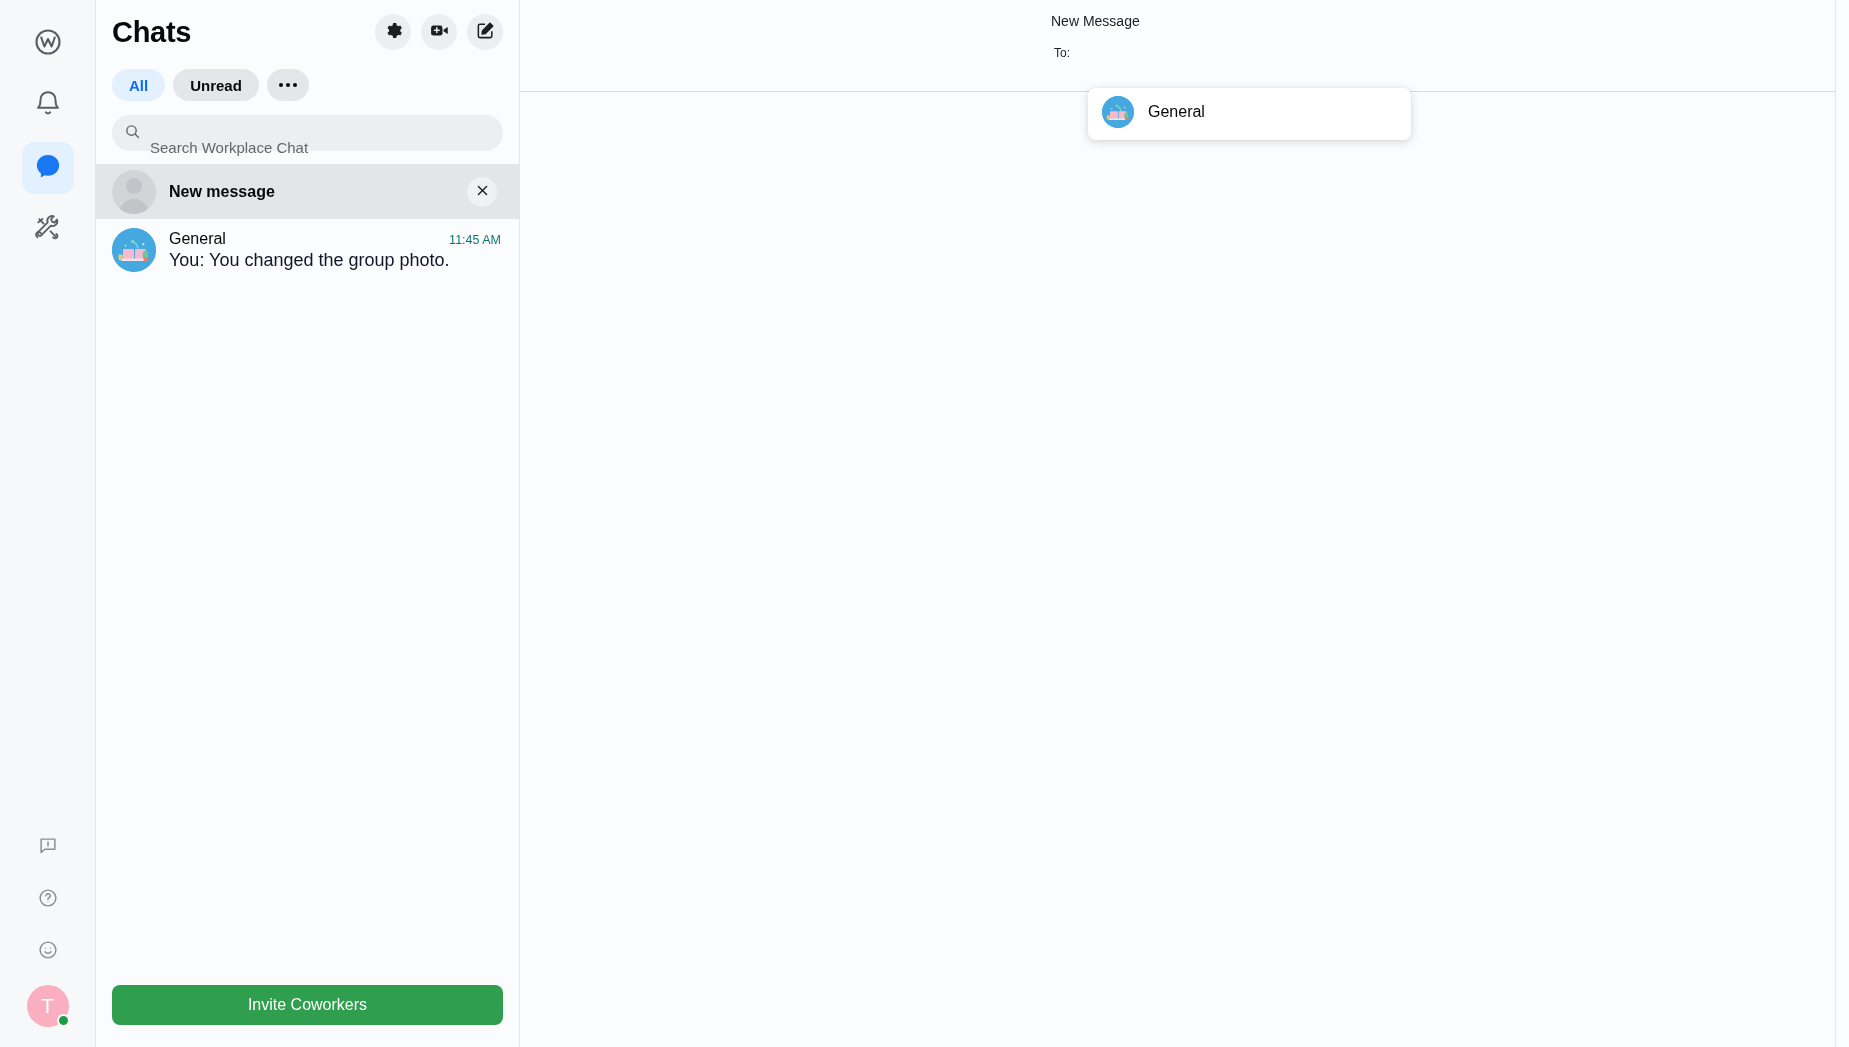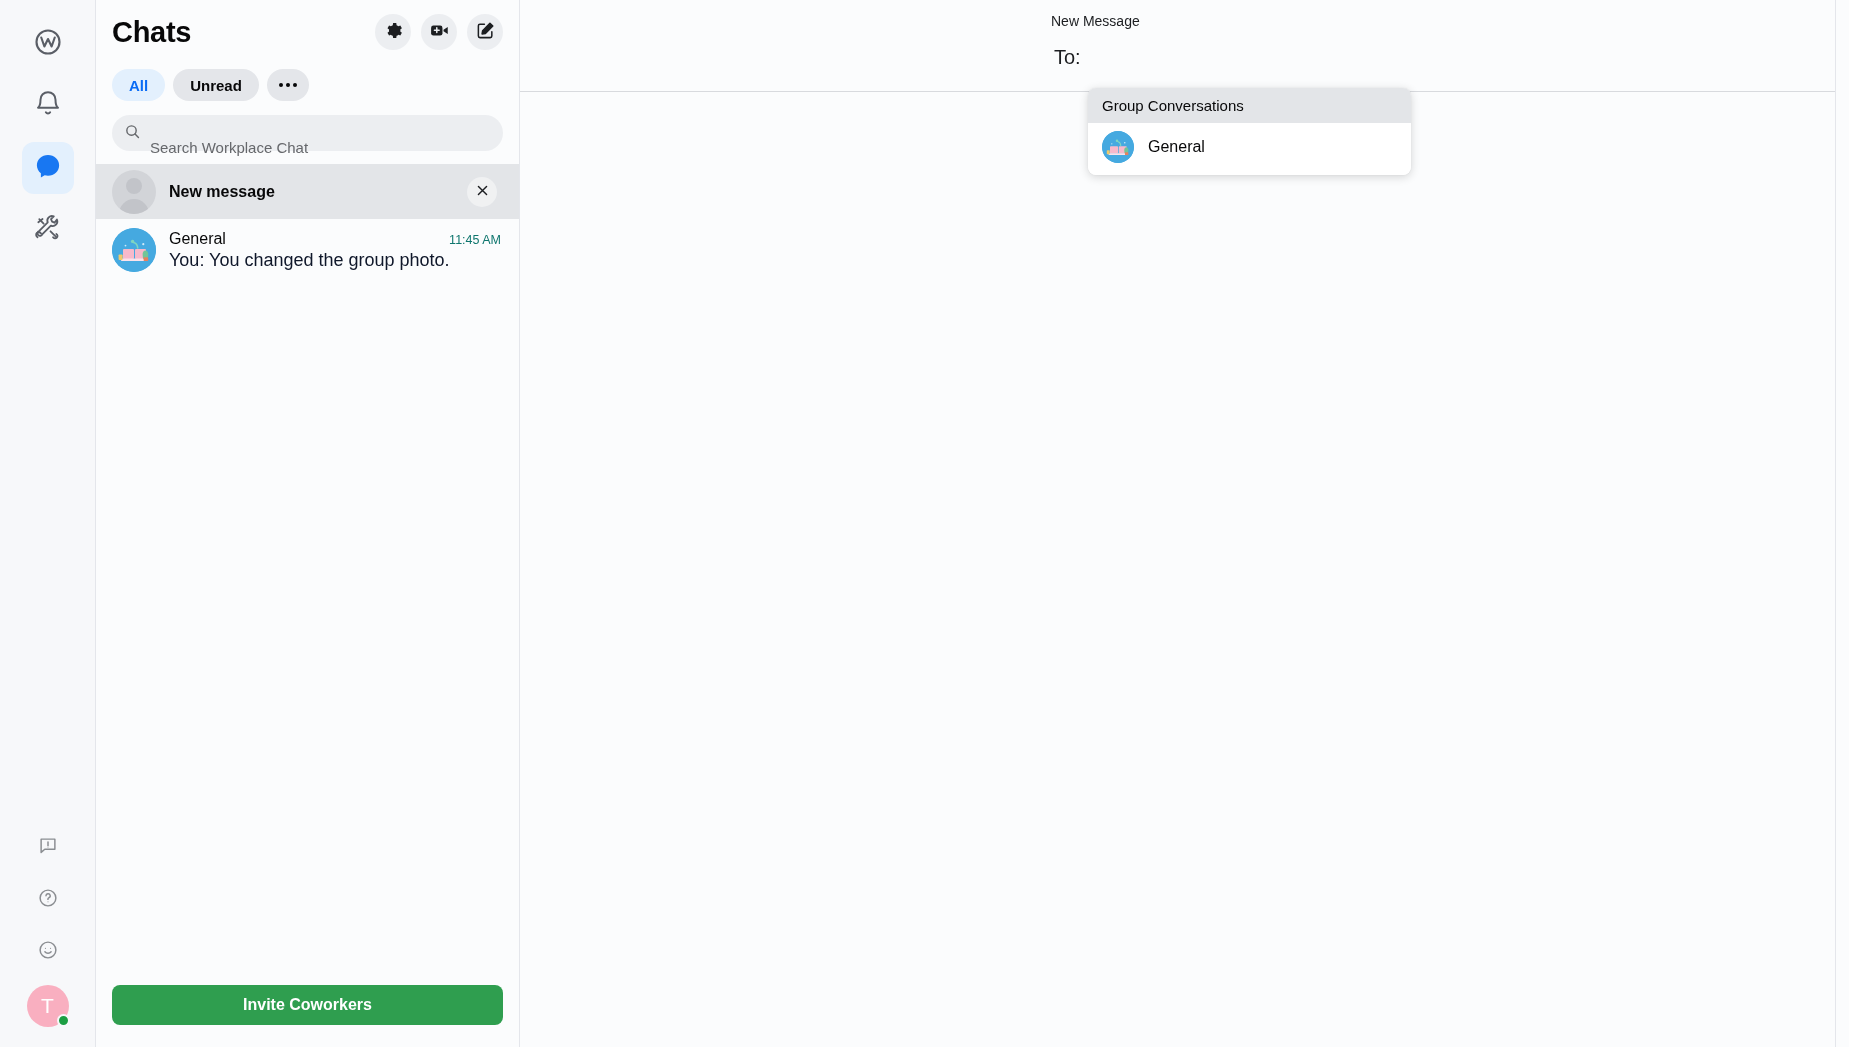--- a/index.html
+++ b/index.html
@@ -127,29 +127,29 @@
   .row-time { font-size: 12.5px; color: #0f766e; white-space: nowrap; padding-right: 6px; }
   .row-sub {
     font-size: 18px; color: #0f172a; margin-top: 2px;
     white-space: nowrap; overflow: hidden; text-overflow: ellipsis;
   }
 
   .invite-wrap { padding: 0 16px 22px 16px; }
   .invite-btn {
     width: 100%; height: 40px; border-radius: 8px;
     background: #2f9e4f; color: #fff; border: none;
-    font-size: 16px; font-weight: bold; cursor: pointer;
+    font-size: 16px; font-weight: normal; cursor: pointer;
     display:flex; align-items:center; justify-content:center;
   }
 
   
   .main { flex: 1 1 auto; position: relative; background: #fbfcfd; height: 1047px; }
   .main-head { height: 92px; position: relative; border-bottom: 1px solid #d8dade; }
   .newmsg-label { position: absolute; left: 531px; top: 13px; font-size: 14px; color: #1c1e21; }
-  .to-label { position: absolute; left: 534px; top: 46px; font-size: 20px; color: #1c1e21; }
+  .to-label { position: absolute; left: 534px; top: 46px; font-size: 12px; color: #1c1e21; }
   .to-field {
     position: absolute; left: 565px; top: 40px; right: 30px; height: 28px;
     cursor: text;
   }
   .main-body { position: absolute; top: 93px; left: 0; right: 0; bottom: 0; background: #fbfcfd; }
   .scroll-gutter {
     position: absolute; top: 0; right: 0; width: 14px; height: 1047px;
     background: #fbfcfd; border-left: 1px solid #e4e6eb;
   }
 
@@ -356,21 +356,20 @@
 
   <div class="main">
     <div class="main-head">
       <div class="newmsg-label">New Message</div>
       <div class="to-label">To:</div>
       <div class="to-field" placeholder=""></div>
     </div>
     <div class="main-body"></div>
 
     <div class="dropdown">
-      <div class="dd-header">Group Conversations</div>
       <div class="dd-item">
         <span class="av-group">
           <svg width="32" height="32" viewBox="0 0 44 44">
             <circle cx="22" cy="22" r="22" fill="#45a9e0"></circle>
             <rect x="11" y="21" width="11" height="10" rx="1" fill="#f7b9cb"></rect>
             <rect x="23" y="21" width="11" height="10" rx="1" fill="#f7b9cb"></rect>
             <rect x="9" y="30.5" width="26" height="2.6" rx="1.2" fill="#fbe2ea"></rect>
             <path d="M21.5 14.5c2.5.6 4 2.4 4.2 5.5" stroke="#7fd6c0" stroke-width="1.6" fill="none" stroke-linecap="round"></path>
             <circle cx="20.6" cy="13.4" r="1.7" fill="#7fd6c0"></circle>
             <path d="M33.4 22.5c1.6.2 2.8 1.6 2.9 3.6l-.4 4.6h-4.9l-.4-4.6c.1-2 1.2-3.4 2.8-3.6z" fill="#72c598"></path>

